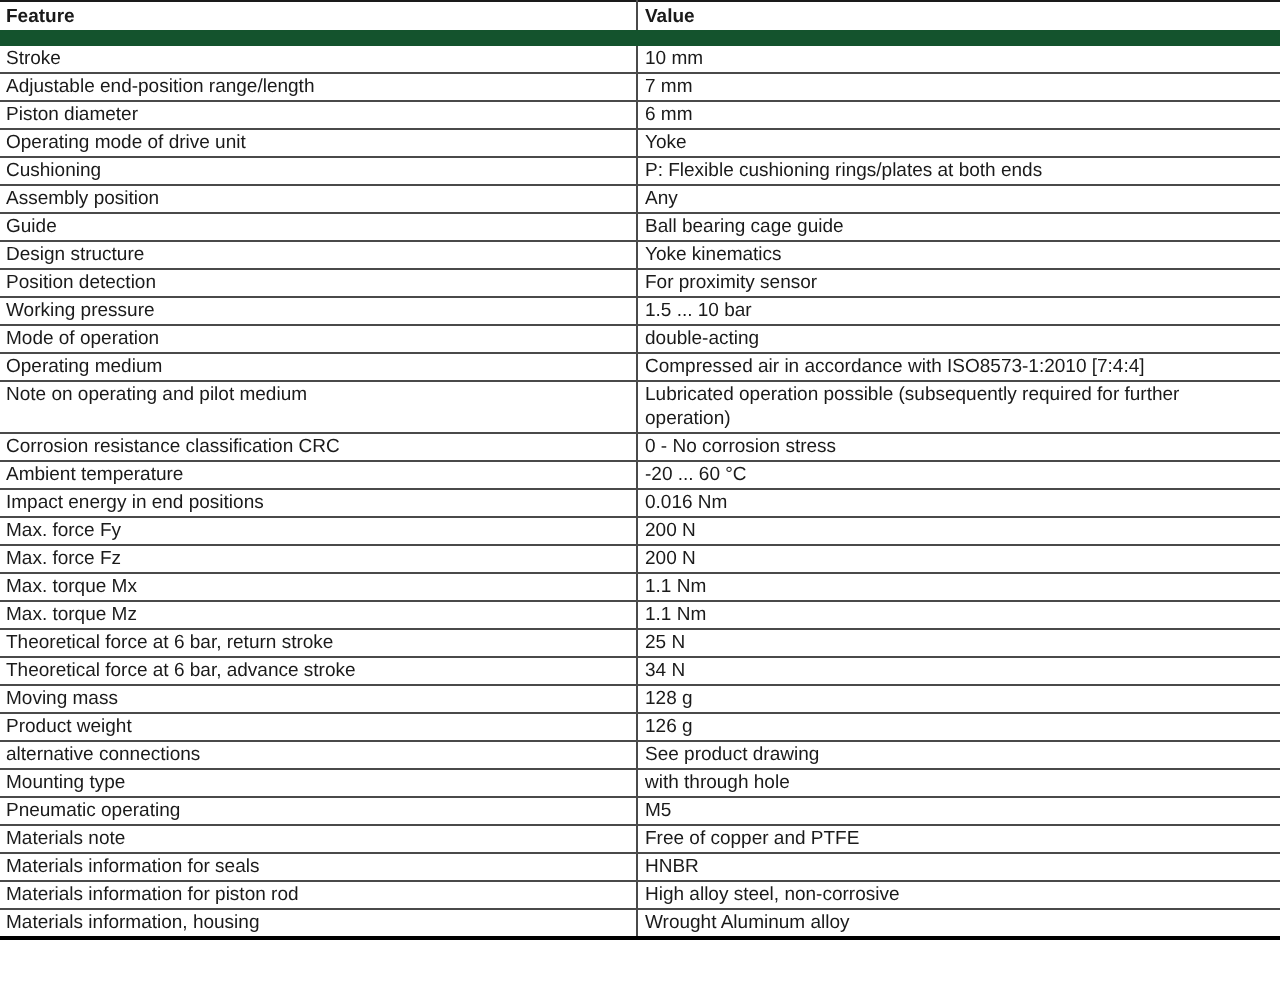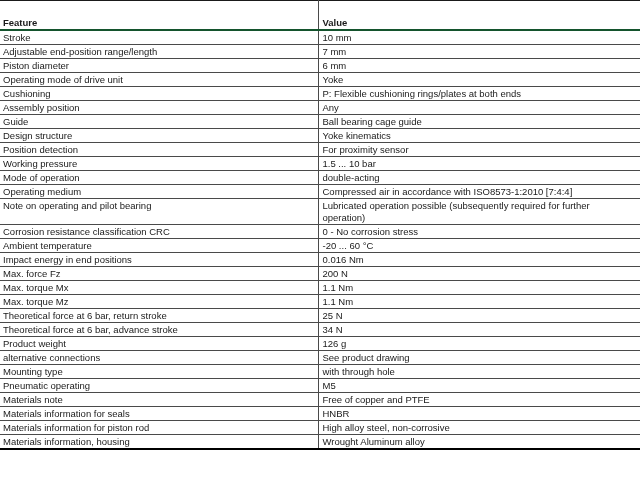--- a/index.html
+++ b/index.html
@@ -26,23 +26,23 @@
     line-height: 12px;
     text-align: left;
     vertical-align: top;
     padding: 1px 2px 0 3px;
     height: 12px;
     border-bottom: 1px solid #4a4a4a;
     overflow: hidden;
   }
   thead th {
     font-weight: bold;
-    border-bottom: 2px solid #14532d;
+    border-bottom: 8px solid #14532d;
     height: 12px;
-    padding-top: 16px;
+    padding-top: 2px;
   }
   .value-cell {
     border-left: 1px solid #4a4a4a;
     padding-left: 4px;
     white-space: pre-line;
   }
 </style>
 </head>
 <body>
 
@@ -100,55 +100,63 @@
       </tr>
       <tr>
         <td class="feature-cell">Mode of operation</td>
         <td class="value-cell">double-acting</td>
       </tr>
       <tr>
         <td class="feature-cell">Operating medium</td>
         <td class="value-cell">Compressed air in accordance with ISO8573-1:2010 [7:4:4]</td>
       </tr>
       <tr>
-        <td class="feature-cell">Note on operating and pilot bearing</td>
+        <td class="feature-cell">Note on operating and pilot medium</td>
         <td class="value-cell">Lubricated operation possible (subsequently required for further
 operation)</td>
       </tr>
       <tr>
         <td class="feature-cell">Corrosion resistance classification CRC</td>
         <td class="value-cell">0 - No corrosion stress</td>
       </tr>
       <tr>
         <td class="feature-cell">Ambient temperature</td>
         <td class="value-cell">-20 ... 60 °C</td>
       </tr>
       <tr>
         <td class="feature-cell">Impact energy in end positions</td>
         <td class="value-cell">0.016 Nm</td>
+      </tr>
+      <tr>
+        <td class="feature-cell">Max. force Fy</td>
+        <td class="value-cell">200 N</td>
       </tr>
       <tr>
         <td class="feature-cell">Max. force Fz</td>
         <td class="value-cell">200 N</td>
       </tr>
       <tr>
         <td class="feature-cell">Max. torque Mx</td>
         <td class="value-cell">1.1 Nm</td>
       </tr>
       <tr>
         <td class="feature-cell">Max. torque Mz</td>
         <td class="value-cell">1.1 Nm</td>
       </tr>
       <tr>
         <td class="feature-cell">Theoretical force at 6 bar, return stroke</td>
         <td class="value-cell">25 N</td>
       </tr>
       <tr>
         <td class="feature-cell">Theoretical force at 6 bar, advance stroke</td>
         <td class="value-cell">34 N</td>
+      </tr>
+      <tr>
+        <td class="feature-cell">Moving mass</td>
+        <td class="value-cell">128 g</td>
       </tr>
       <tr>
         <td class="feature-cell">Product weight</td>
         <td class="value-cell">126 g</td>
       </tr>
       <tr>
         <td class="feature-cell">alternative connections</td>
         <td class="value-cell">See product drawing</td>
       </tr>
       <tr>

